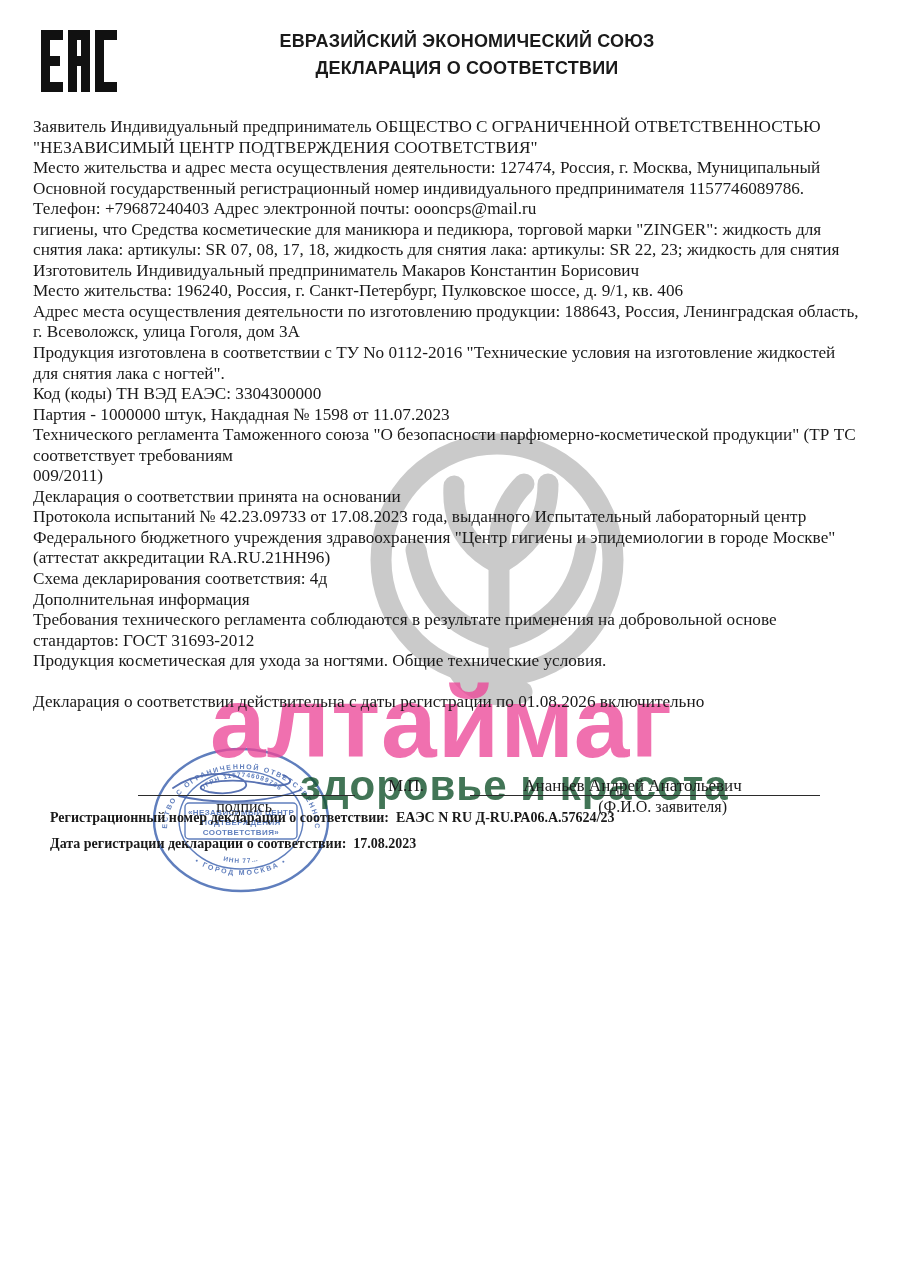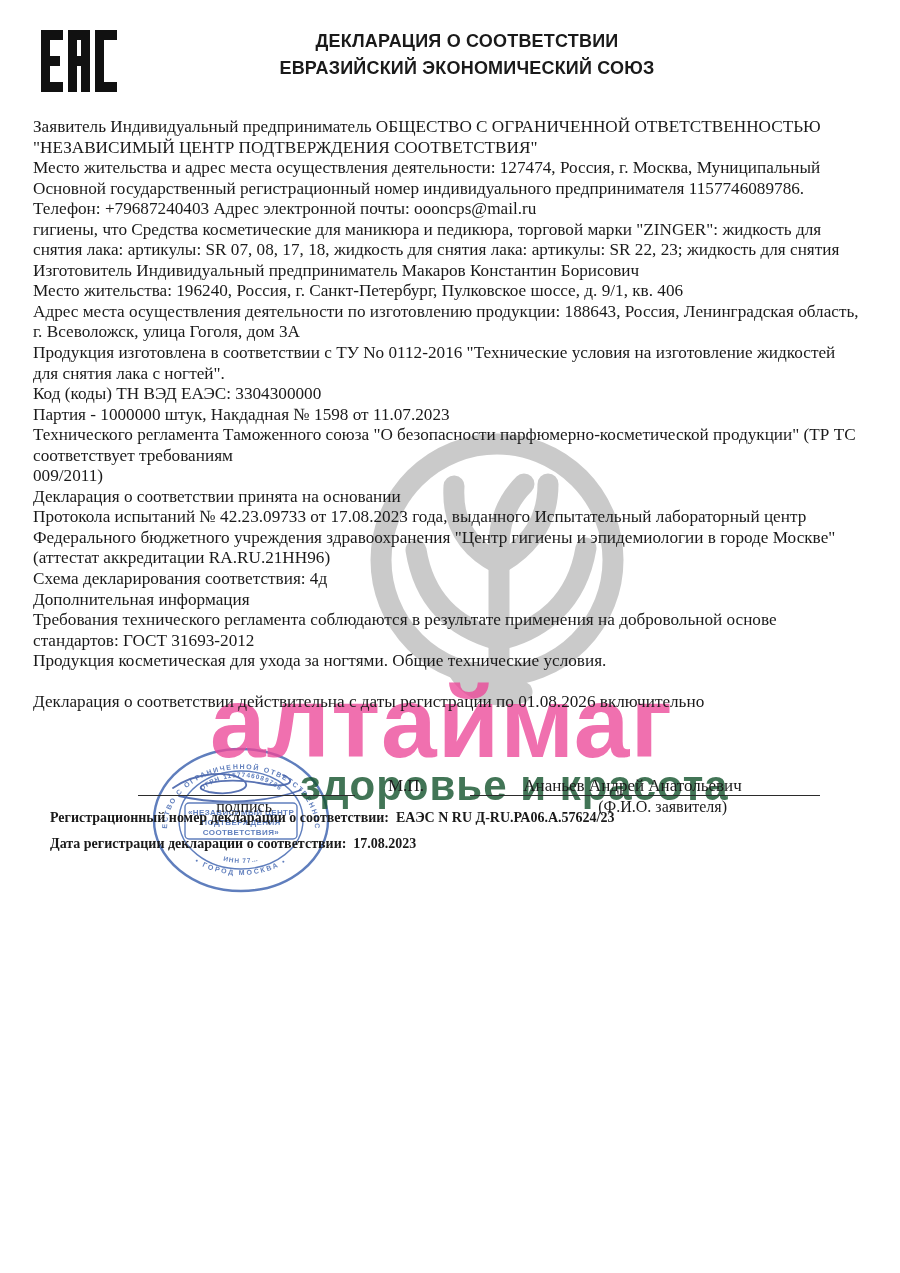--- a/index.html
+++ b/index.html
@@ -61,22 +61,22 @@
       <rect x="27" y="0" width="22" height="10"></rect>
       <rect x="27" y="26" width="22" height="10"></rect>
 
       <rect x="54" y="0" width="9" height="62"></rect>
       <rect x="54" y="0" width="22" height="10"></rect>
       <rect x="54" y="52" width="22" height="10"></rect>
     </g>
   </svg>
 
   <div class="title">
+    <div>ЕВРАЗИЙСКИЙ ЭКОНОМИЧЕСКИЙ СОЮЗ</div>
     <div>ДЕКЛАРАЦИЯ О СООТВЕТСТВИИ</div>
-    <div>ЕВРАЗИЙСКИЙ ЭКОНОМИЧЕСКИЙ СОЮЗ</div>
   </div>
 
   <svg class="stamp" viewBox="-95 -80 190 160">
     <defs>
       <path id="arcTop" d="M -74,8 A 74 59 0 1 1 74,8" fill="none"></path>
       <path id="arcBottom" d="M -74,-4 A 74 59 0 0 0 74,-4" fill="none"></path>
       <path id="arcOgrn" d="M -52,-2 A 52 41 0 1 1 52,-2" fill="none"></path>
       <path id="arcInn" d="M -52,2 A 52 41 0 0 0 52,2" fill="none"></path>
     </defs>
     <ellipse cx="0" cy="0" rx="87" ry="71" fill="none" stroke="#4a6db4" stroke-width="2.4"></ellipse>

